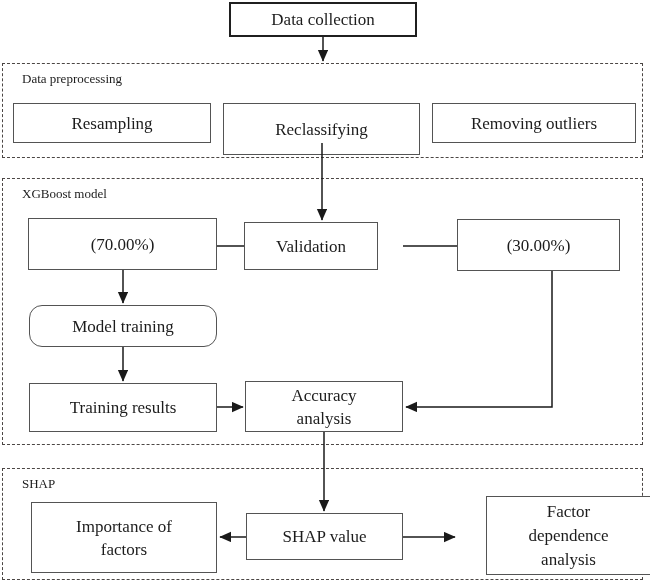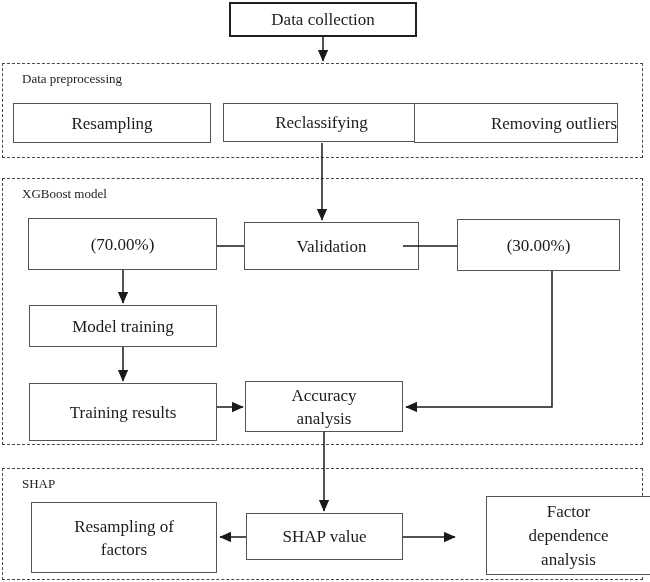--- a/index.html
+++ b/index.html
@@ -75,55 +75,55 @@
   </div>
 
   <div class="node primary" style="left:229px; top:2px; width:188px; height:35px;">
     <span class="ln">Data collection</span>
   </div>
 
   <div class="node" style="left:13px; top:103px; width:198px; height:40px;">
     <span class="ln">Resampling</span>
   </div>
 
-  <div class="node" style="left:223px; top:103px; width:197px; height:39px;">
+  <div class="node" style="left:223px; top:103px; width:197px; height:52px;">
     <span class="ln">Reclassifying</span>
   </div>
 
-  <div class="node" style="left:414px; top:103px; width:204px; height:40px;align-items:flex-end;">
+  <div class="node" style="left:432px; top:103px; width:204px; height:40px;">
     <span class="ln">Removing outliers</span>
   </div>
 
   <div class="node" style="left:28px; top:218px; width:189px; height:52px;">
     <span class="ln">(70.00%)</span>
   </div>
 
-  <div class="node" style="left:244px; top:222px; width:175px; height:48px;">
+  <div class="node" style="left:244px; top:222px; width:134px; height:48px;">
     <span class="ln">Validation</span>
   </div>
 
   <div class="node" style="left:457px; top:219px; width:163px; height:52px;">
     <span class="ln">(30.00%)</span>
   </div>
 
-  <div class="node" style="left:29px; top:305px; width:188px; height:42px;">
+  <div class="node" style="left:29px; top:305px; width:188px; height:42px;border-radius:13px;">
     <span class="ln">Model training</span>
   </div>
 
-  <div class="node" style="left:29px; top:383px; width:188px; height:58px;">
+  <div class="node" style="left:29px; top:383px; width:188px; height:49px;">
     <span class="ln">Training results</span>
   </div>
 
   <div class="node" style="left:245px; top:381px; width:158px; height:51px;">
     <span class="ln">Accuracy</span>
     <span class="ln">analysis</span>
   </div>
 
   <div class="node" style="left:31px; top:502px; width:186px; height:71px;">
-    <span class="ln">Resampling of</span>
+    <span class="ln">Importance of</span>
     <span class="ln">factors</span>
   </div>
 
   <div class="node" style="left:246px; top:513px; width:157px; height:47px;">
     <span class="ln">SHAP value</span>
   </div>
 
   <div class="node" style="left:458px; top:496px; width:165px; height:79px; line-height:24px;margin-left:28px;">
     <span class="ln">Factor</span>
     <span class="ln">dependence</span>

